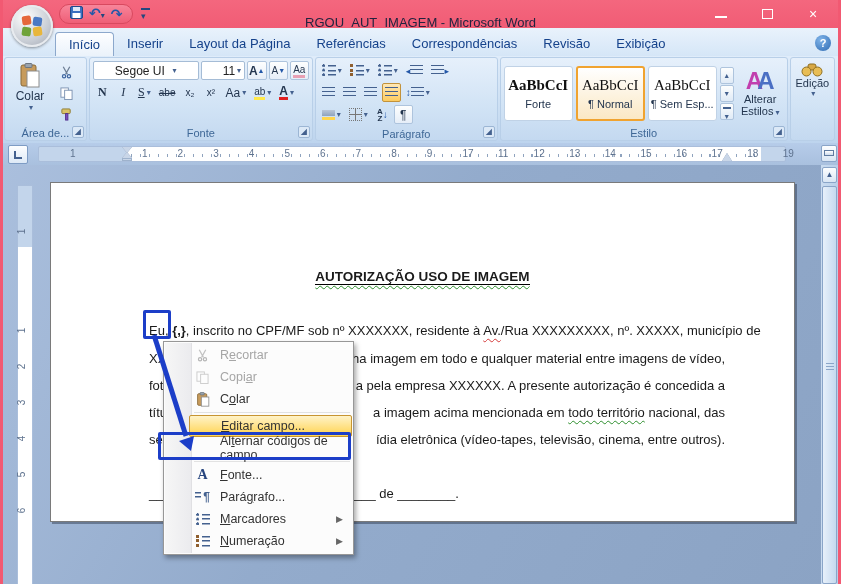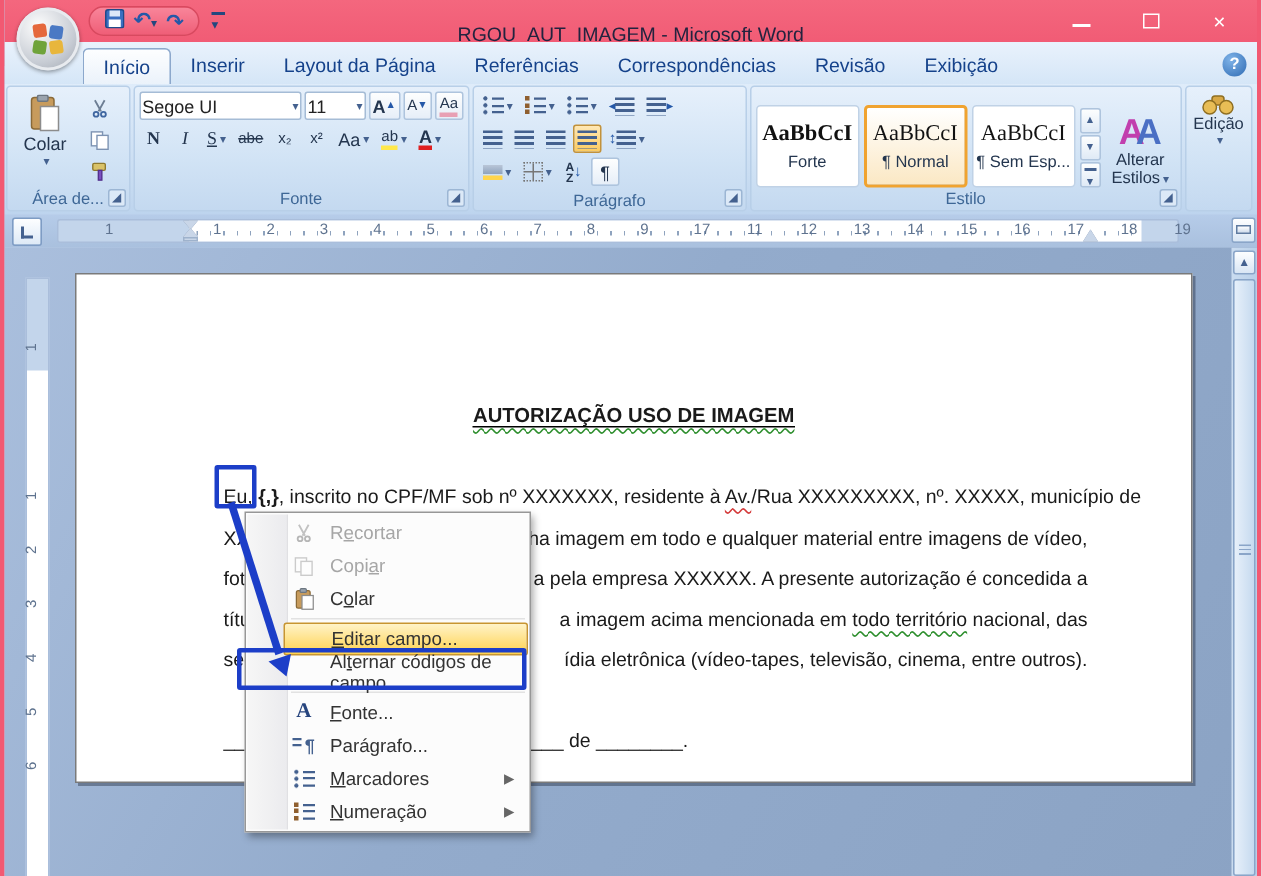--- a/index.html
+++ b/index.html
@@ -64,21 +64,21 @@
   .paste-btn { width:44px; display:flex; flex-direction:column; align-items:center;
     font-size:12px; color:#24364f; padding-top:2px; cursor:default; }
   .clip-col { display:flex; flex-direction:column; gap:3px; margin-left:4px; padding-top:2px; }
   .mini-btn { width:20px; height:18px; display:flex; align-items:center; justify-content:center;
     border-radius:2px; cursor:default; }
 
   
   .font-rows { display:flex; flex-direction:column; width:100%; }
   .frow { display:flex; align-items:center; gap:2px; margin-bottom:3px; }
   .combo { background:#fff; border:1px solid #a5bcd6; border-radius:2px; height:19px;
-    font-size:12px; color:#222; display:flex; align-items:center; padding:0 1px;
+    font-size:12px; color:#222; display:flex; align-items:center; padding:0 21px;
     justify-content:space-between; cursor:default; }
   .sbtn { min-width:19px; height:19px; border:1px solid transparent; border-radius:2px;
     display:flex; align-items:center; justify-content:center; font-size:12px; color:#24364f;
     cursor:default; padding:0 2px; }
   .sbtn.frame { border-color:#aec4dd; background:linear-gradient(#fdfefe,#e6eef8); }
   .sbtn.active { background:linear-gradient(#ffe8b5,#fccb5f); border-color:#c2923b; }
   .bold-n { font-weight:bold; font-family:"Liberation Serif","DejaVu Serif",serif; }
   .ital-i { font-style:italic; font-family:"Liberation Serif","DejaVu Serif",serif; }
   .under-s { text-decoration:underline; font-family:"Liberation Serif","DejaVu Serif",serif; }
   .strike { text-decoration:line-through; }
@@ -425,21 +425,21 @@
           </div>
         </div>
       </div>
       <div class="rlabel">
           <span>Parágrafo</span>
         <span class="launcher">◢</span>
         </div>
     </div>
 
     <div class="rgroup" style="width:288px">
-      <div class="rbody" style="align-items:flex-end">
+      <div class="rbody" style="align-items:center">
         <div id="styleTiles">
             <div class="stile bold">
               <span class="sprev">AaBbCcI</span>
               <span class="sname">Forte</span>
             </div>
             <div class="stile sel">
               <span class="sprev">AaBbCcI</span>
               <span class="sname">¶ Normal</span>
             </div>
             <div class="stile">

